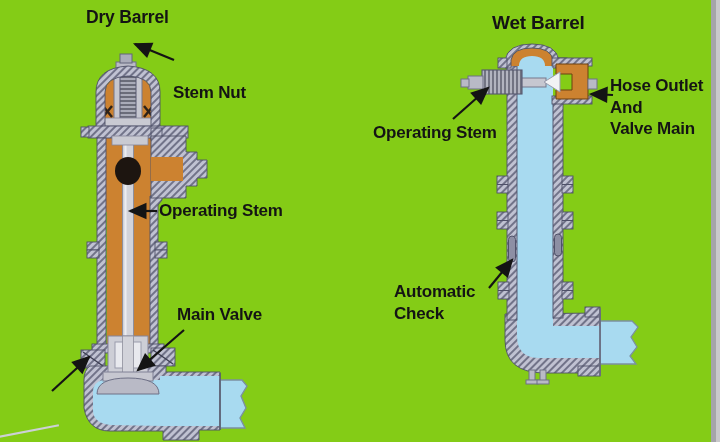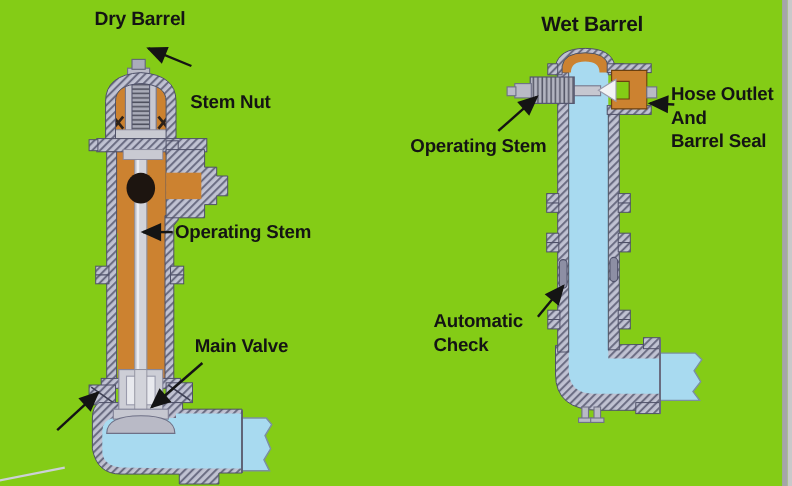--- a/index.html
+++ b/index.html
@@ -217,21 +217,21 @@
   <div class="lbl" style="left:177px;top:306px;text-align:center;">Main Valve</div>
 
 
   <div class="lbl" style="left:492px;top:14px;font-size:19px;">Wet Barrel</div>
 
   <div class="lbl" style="left:373px;top:124px;">Operating Stem</div>
 
   <div class="lbl-block" style="left:610px;top:75px;width:110px;">
     <div>Hose Outlet</div>
     <div>And</div>
-    <div>Barrel Seal</div>
+    <div>Valve Main</div>
   </div>
 
   <div class="lbl-block" style="left:394px;top:281px;width:96px;">
     <div>Automatic</div>
     <div>Check</div>
   </div>
 
   <div class="edge-band" style="left:711px;width:5px;background:#a5a5a9;"></div>
   <div class="edge-band" style="left:716px;width:4px;background:#c9c9cb;"></div>
   <div class="scratch"></div>

